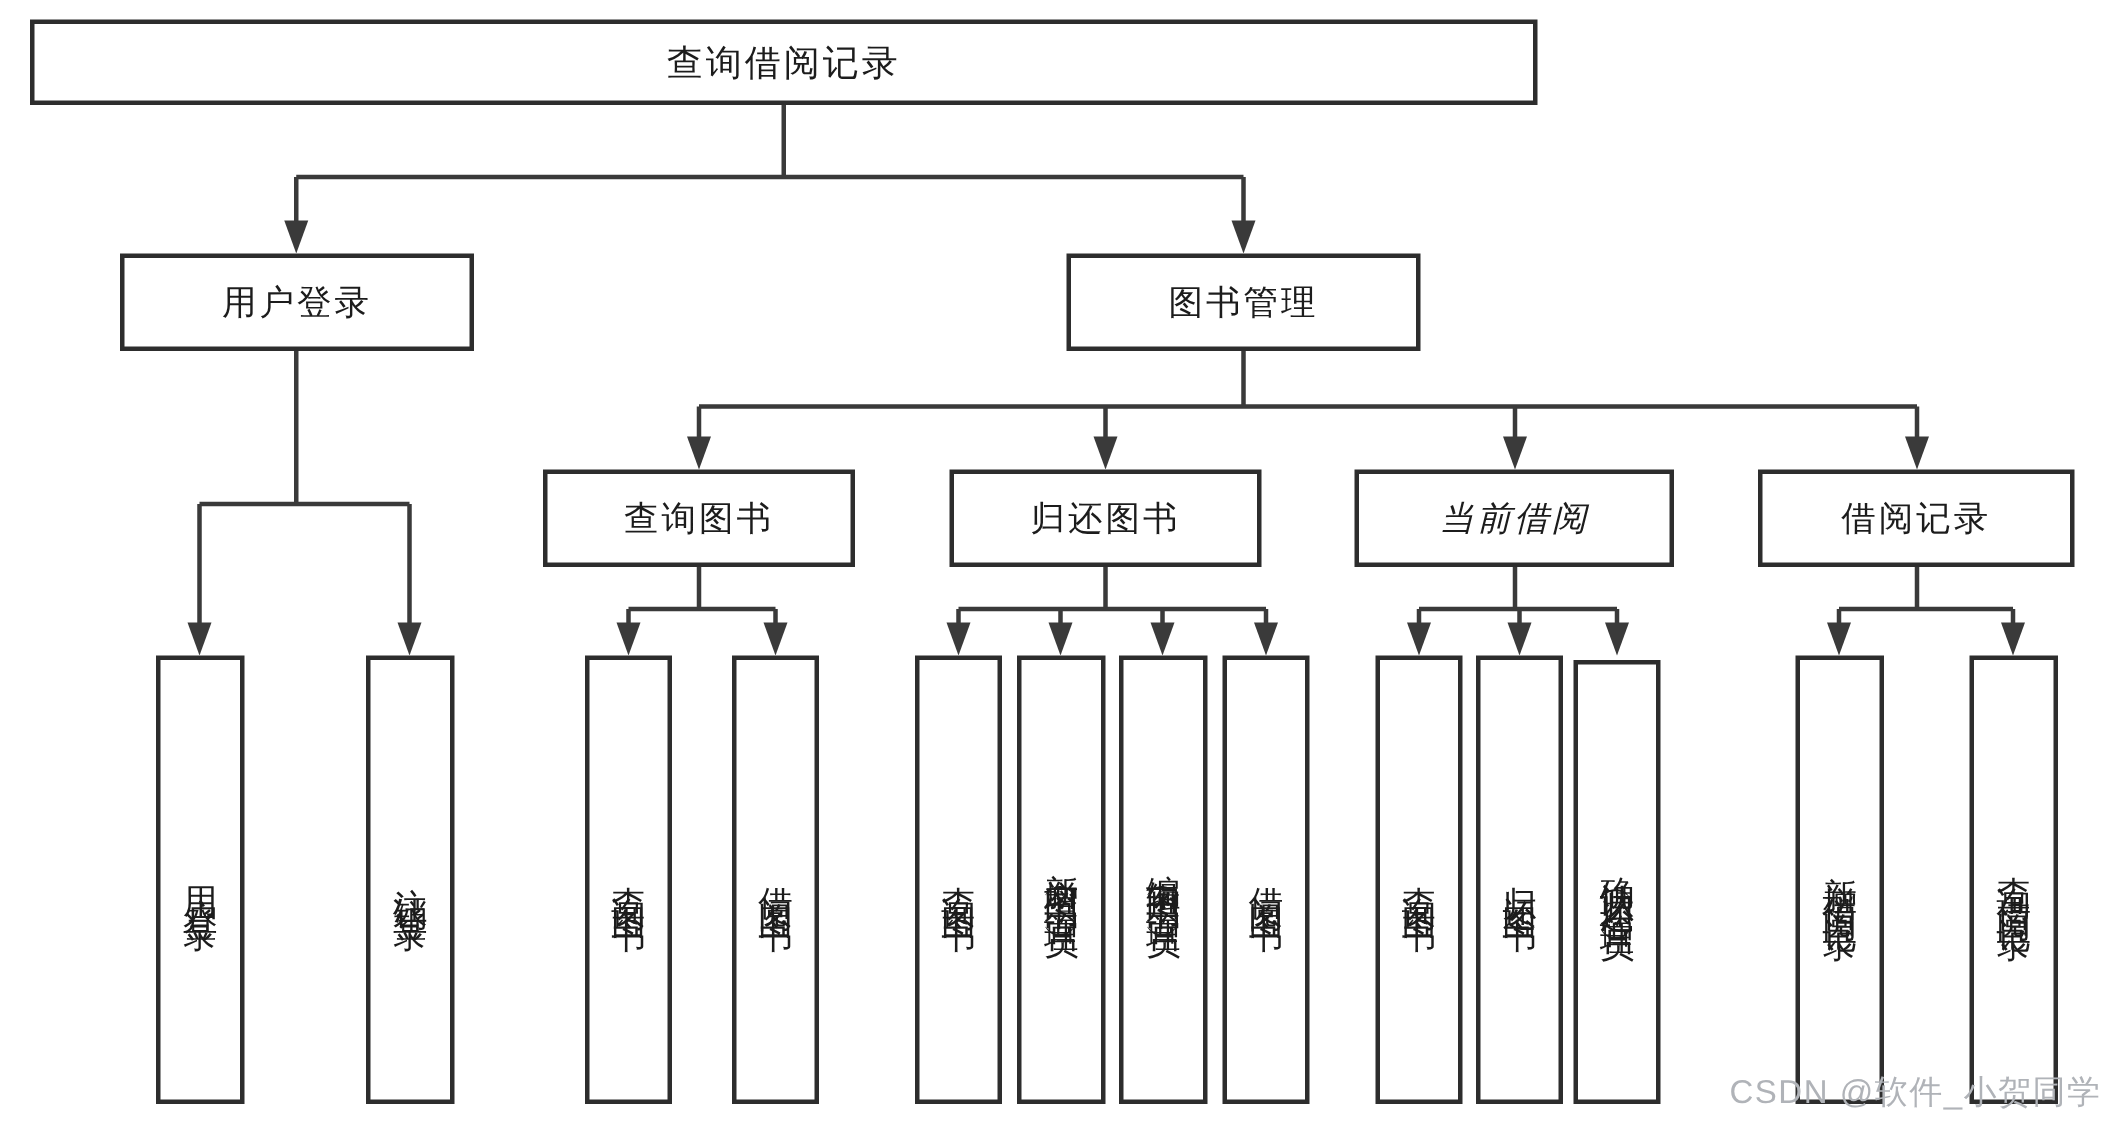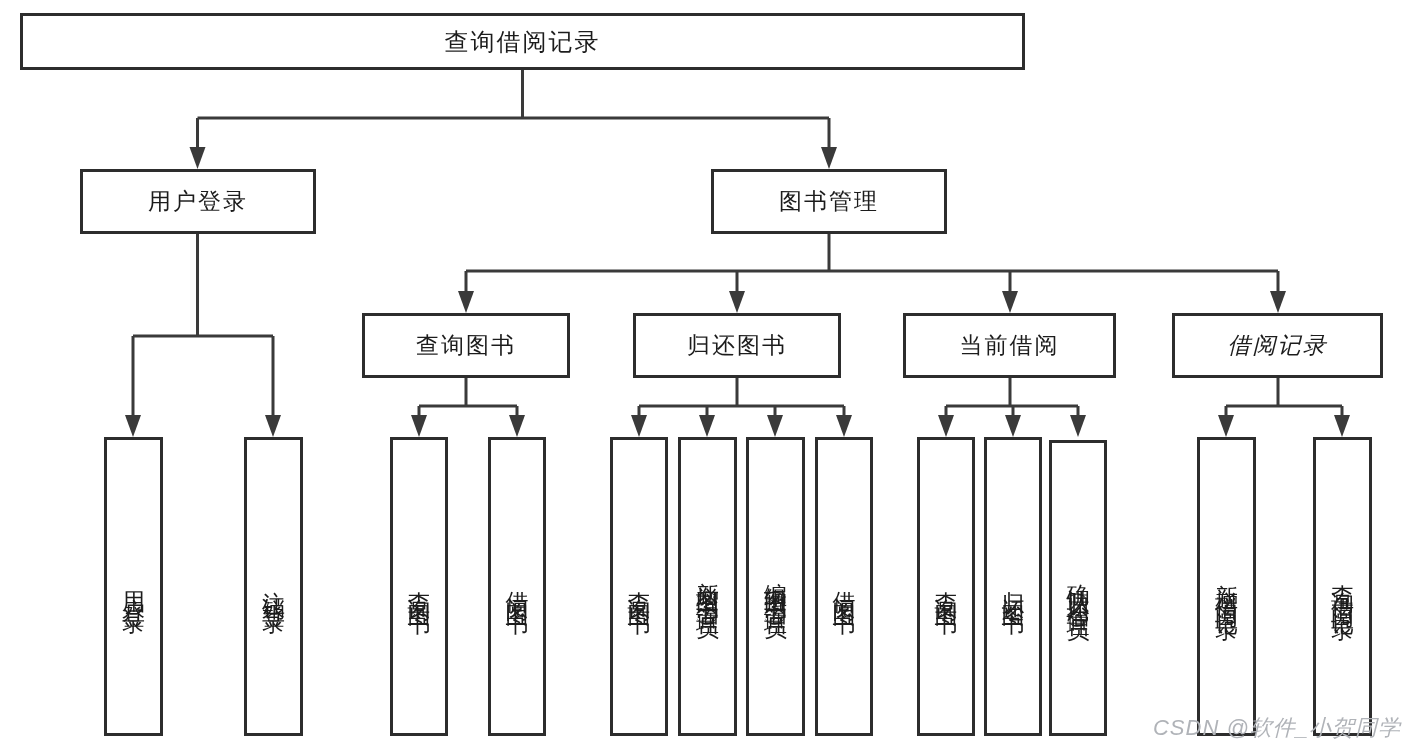--- a/index.html
+++ b/index.html
@@ -15,21 +15,21 @@
   }
   .hnode{font-size:23px;letter-spacing:2px;}
   .root{font-size:24px;}
   .vleaf{}
   .vtext{
     writing-mode:vertical-rl;text-orientation:mixed;
     font-size:23px;letter-spacing:7px;line-height:1;white-space:nowrap;
   }
   .watermark{
     position:absolute;right:4px;bottom:4px;color:#b0b3b8;
-    font-size:22px;letter-spacing:1px;white-space:nowrap;font-style:italic;
+    font-size:22px;letter-spacing:1px;white-space:nowrap;
   }
 </style>
 </head>
 <body>
 
 <div id="canvas">
 
   <svg class="wires" width="1405" height="747" viewBox="0 0 1405 747">
     <g fill="none" stroke="#3a3a3a" stroke-width="3">
       <path d="M522.5 69 V118 M197.5 118 H829 M197.5 118 V150 M829 118 V150"></path>
@@ -73,24 +73,24 @@
   <div class="box hnode" style="left:711px;top:169px;width:236px;height:65px;">
     <span>图书管理</span>
   </div>
 
   <div class="box hnode" style="left:362px;top:313px;width:208px;height:65px;">
     <span>查询图书</span>
   </div>
   <div class="box hnode" style="left:633px;top:313px;width:208px;height:65px;">
     <span>归还图书</span>
   </div>
-  <div class="box hnode" style="left:903px;top:313px;width:213px;height:65px;">
+  <div class="box hnode" style="left:903px;top:313px;width:213px;height:65px;font-style:italic;">
     <span>当前借阅</span>
   </div>
-  <div class="box hnode" style="left:1172px;top:313px;width:211px;height:65px;font-style:italic;">
+  <div class="box hnode" style="left:1172px;top:313px;width:211px;height:65px;">
     <span>借阅记录</span>
   </div>
 
   <div class="box vleaf" style="left:104px;top:437px;width:59px;height:299px;">
     <span class="vtext">用户登录</span>
   </div>
   <div class="box vleaf" style="left:244px;top:437px;width:59px;height:299px;">
     <span class="vtext">注销登录</span>
   </div>
 

